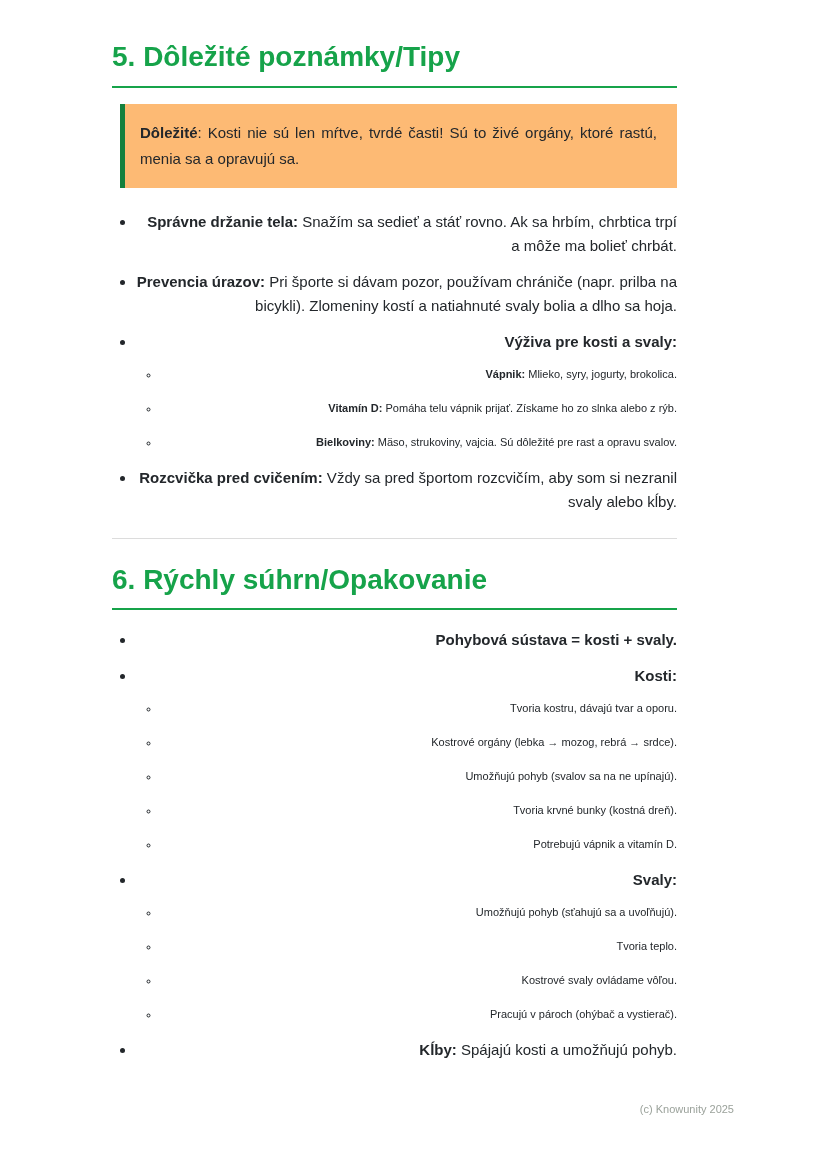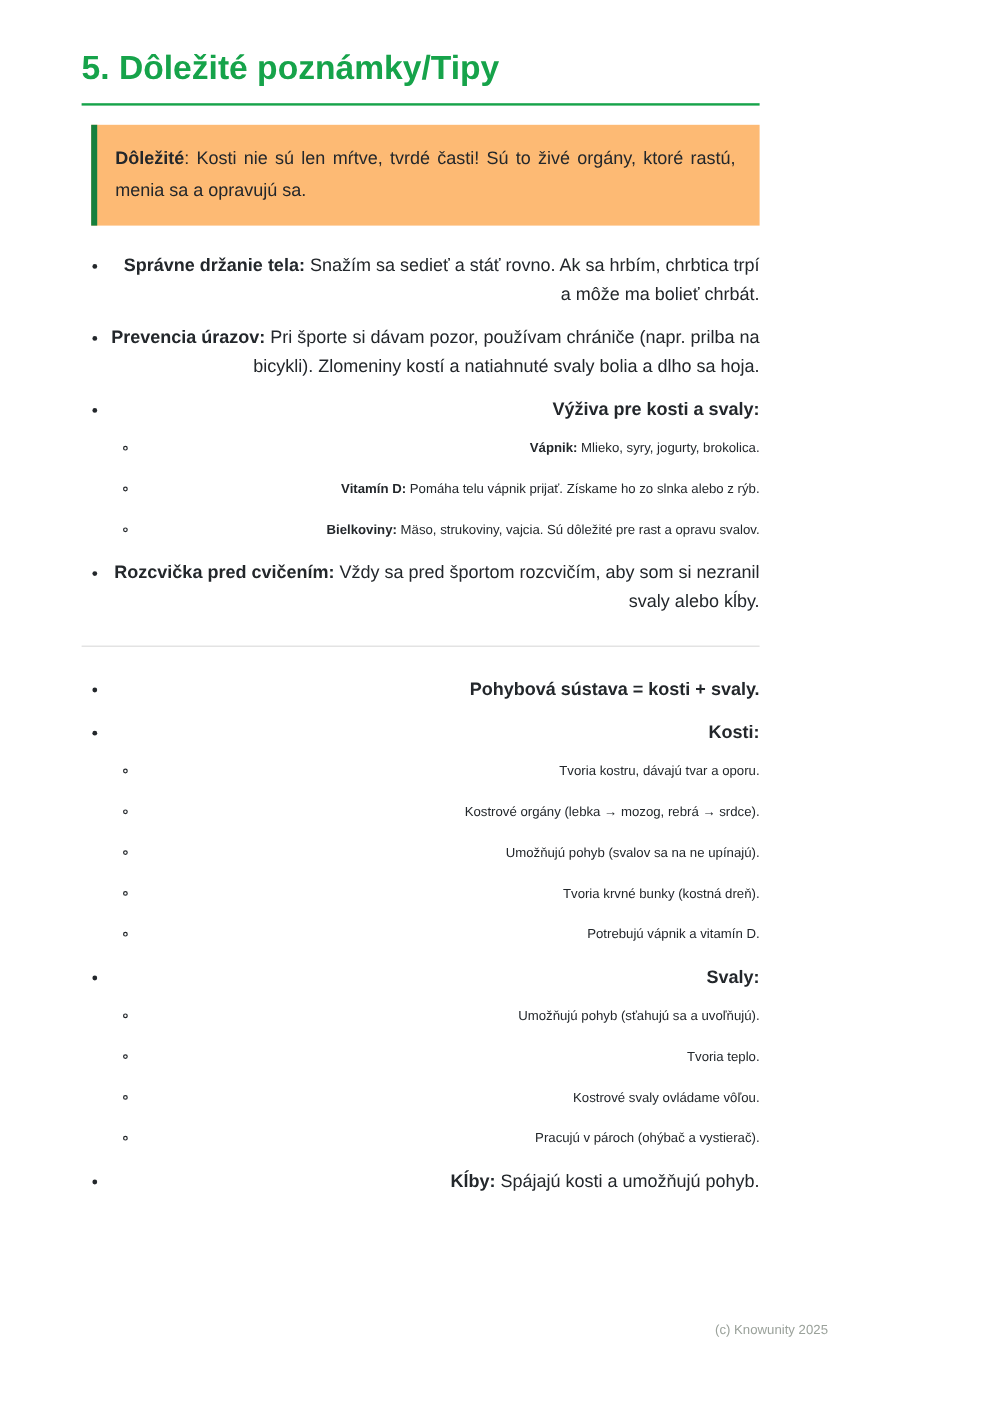--- a/index.html
+++ b/index.html
@@ -8,20 +8,21 @@
     background: #ffffff;
     font-family: "Liberation Sans", sans-serif;
     color: #23272b;
   }
   .page {
     position: relative;
     width: 740px;
     height: 1171px;
     background: #ffffff;
     overflow: hidden;
+    margin-left: 44px;
   }
   .content {
     position: absolute;
     left: 68px;
     top: 40px;
     width: 565px;
   }
   h1.section-title {
     margin: 0;
     color: #16a34a;
@@ -126,20 +127,21 @@
         </ul>
       </li>
       <li>
         <strong>Rozcvička pred cvičením:</strong><span> Vždy sa pred športom rozcvičím, aby som si nezranil svaly alebo kĺby.</span>
       </li>
     </ul>
 
     <hr class="section-divider">
 
     <div class="section6-block">
+      <h1 class="section-title">6. Rýchly súhrn/Opakovanie</h1>
 
 
       <ul class="l1 summary">
         <li>
           <strong>Pohybová sústava = kosti + svaly.</strong><span></span>
         </li>
         <li>
           <strong>Kosti:</strong><span></span>
           <ul class="l2">
             <li>

